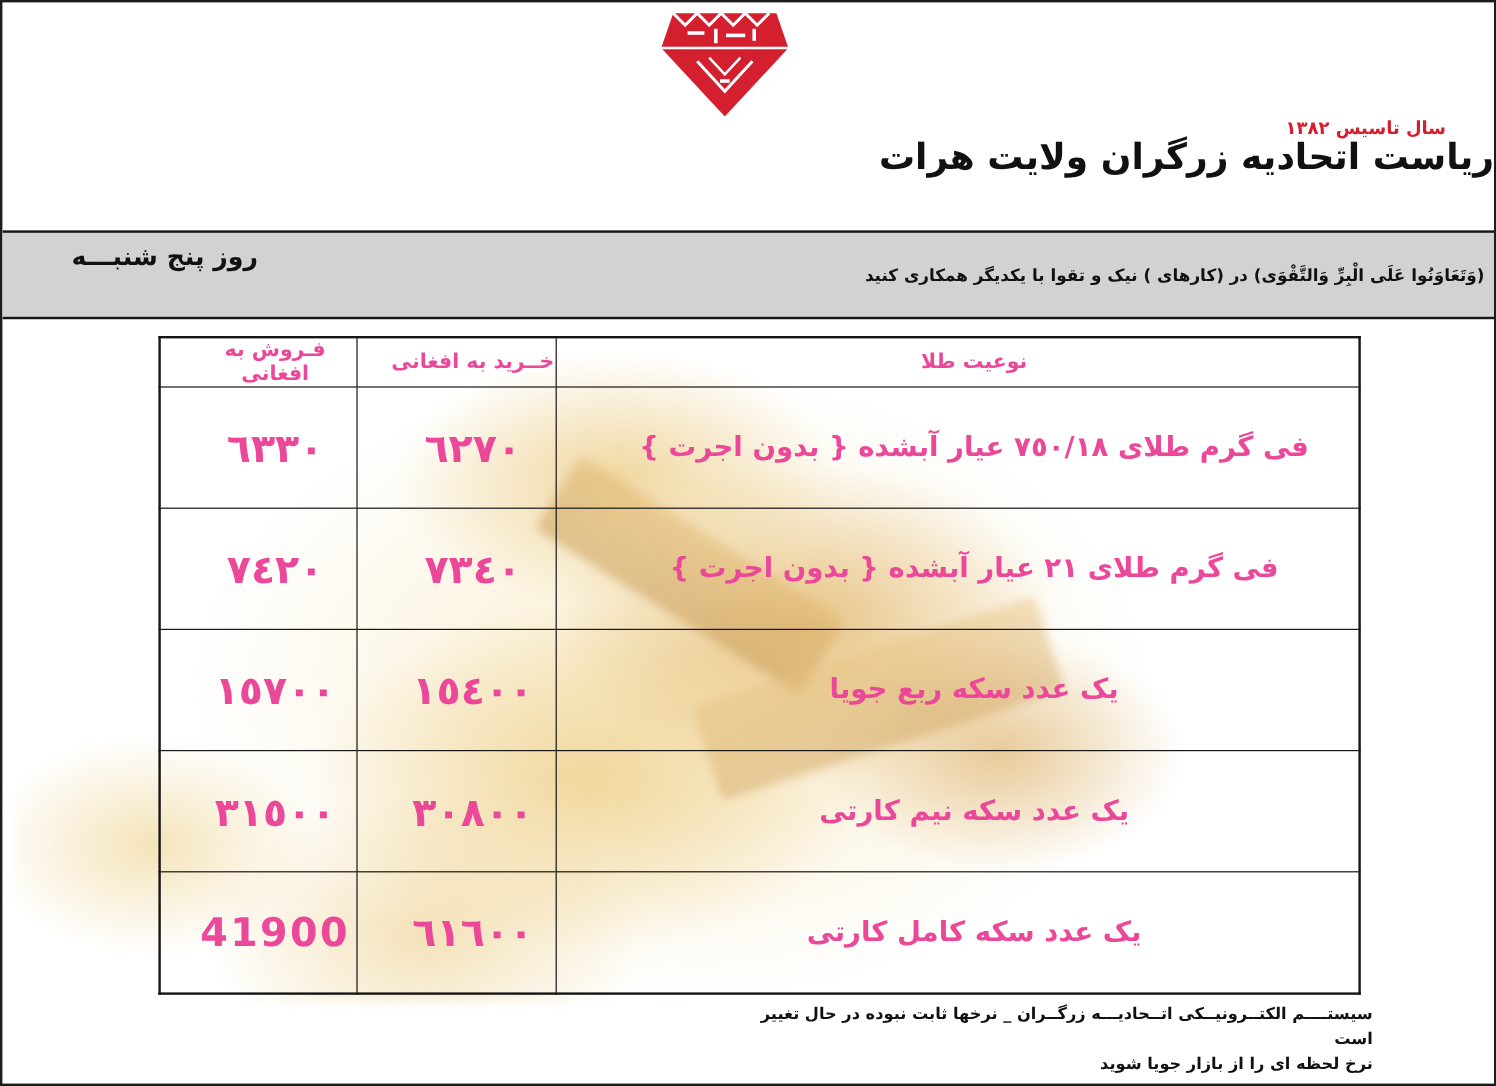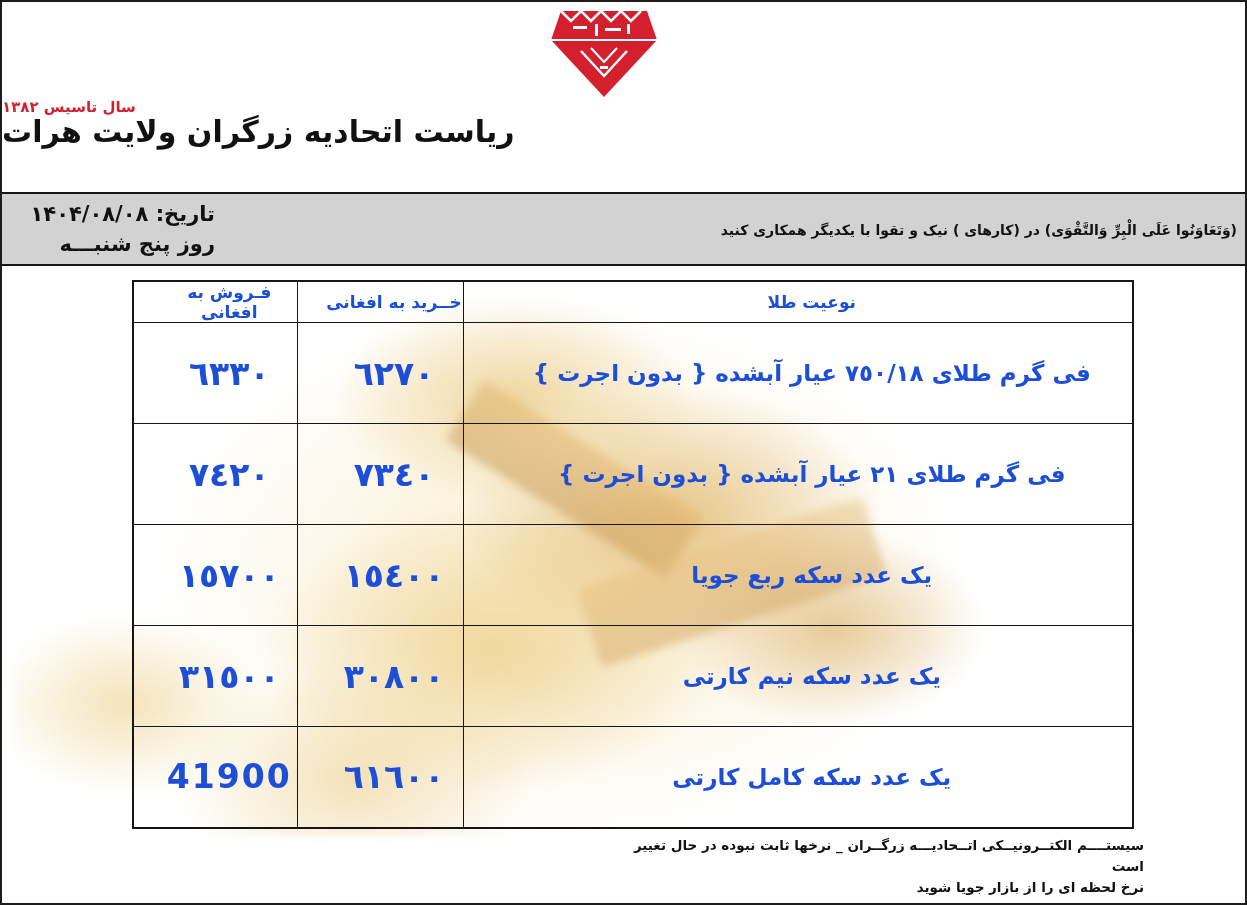--- a/index.html
+++ b/index.html
@@ -16,25 +16,25 @@
   }
 
   
   .top-header{
     position:absolute; top:0; left:0; right:0; height:188px;
     text-align:center; z-index:2; direction:rtl;
   }
   .logo-wrap{ position:absolute; top:4px; left:0; right:40px; text-align:center; }
   .established{
     position:absolute; top:96px; left:0; right:40px;
-    text-align:left; color:#d4202e; font-weight:bold; font-size:15px;
+    text-align:right; color:#d4202e; font-weight:bold; font-size:15px;
   }
   .org-title{
     position:absolute; top:112px; left:0; right:0;
-    text-align:left; color:#111; font-weight:bold; font-size:30px;
+    text-align:right; color:#111; font-weight:bold; font-size:30px;
     letter-spacing:1px;
   }
 
   
   .band{
     position:absolute; top:190px; left:0; right:0; height:74px;
     background:#d2d2d2;
     border-top:2px solid #161616; border-bottom:2px solid #161616;
     z-index:2;
   }
@@ -84,21 +84,21 @@
   .price-table{
     position:absolute; left:130px; top:278px; width:1000px; height:538px;
     border-collapse:collapse; table-layout:fixed;
     direction:rtl; z-index:1;
     border:2px solid #161616;
     background:transparent;
   }
   .price-table th, .price-table td{
     border:1.5px solid #161616;
     text-align:center; vertical-align:middle;
-    color:#1d4ed8; background:transparent;padding-left:28px;
+    color:#ec4899; background:transparent;padding-left:28px;
   }
   .price-table thead tr{ height:33px; }
   .price-table tbody tr{ height:101px; }
   .price-table th{ font-size:17px; font-weight:bold; }
   .num-cell{ font-size:33px; font-weight:bold; letter-spacing:2px; }
   .type-cell{ font-size:23px; font-weight:bold;margin-left:40px; }
 
   
   .footer{
     position:absolute; left:610px; top:833px; width:532px;
@@ -130,21 +130,20 @@
           <rect x="57" y="60" width="8" height="3" fill="#ffffff"></rect>
         </svg>
       </span>
     </div>
     <div class="established">سال تاسیس ۱۳۸۲</div>
     <div class="org-title">ریاست اتحادیه زرگران ولایت هرات</div>
   </div>
 
   <div class="band">
     <div class="date-block">
-      <div>تاریخ: ۱۴۰۴/۰۸/۰۸</div>
       <div>روز پنج شنبـــه</div>
     </div>
     <div class="verse">(وَتَعَاوَنُوا عَلَی الْبِرِّ وَالتَّقْوَی) در (کارهای ) نیک و تقوا با یکدیگر همکاری کنید</div>
   </div>
 
   <table class="price-table">
     <colgroup>
       <col style="width:670px">
       <col style="width:166px">
       <col style="width:164px">

